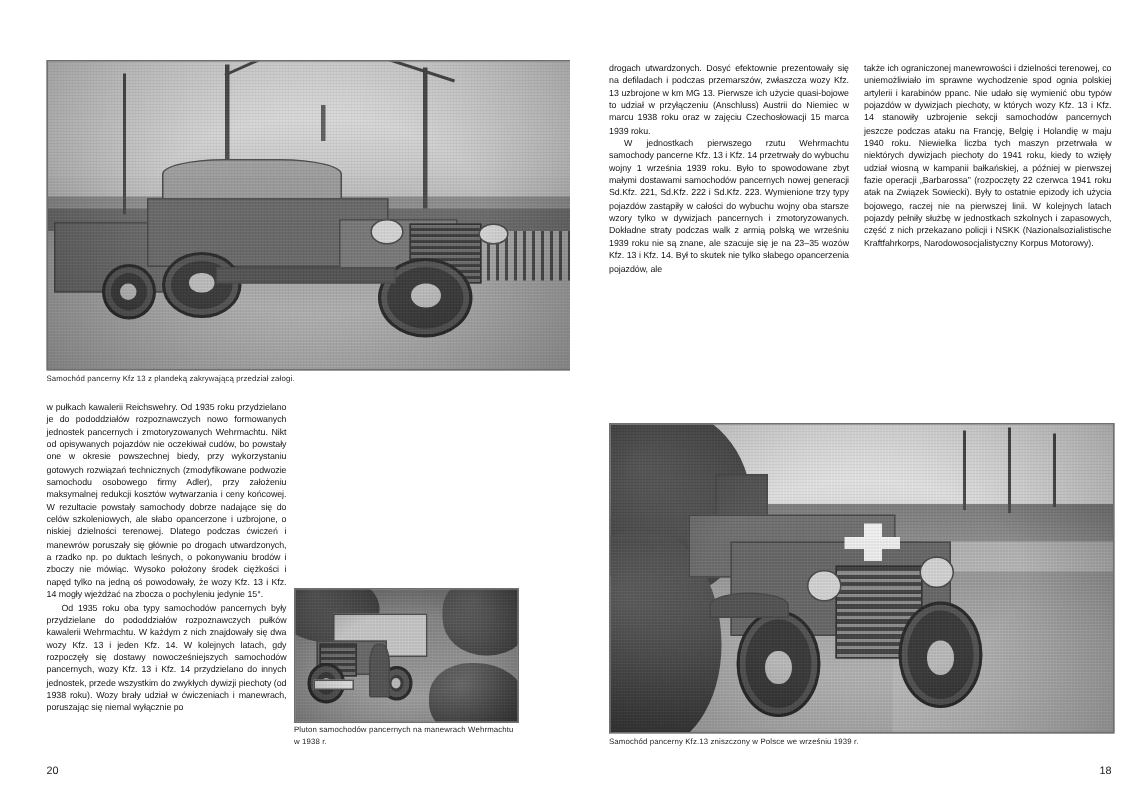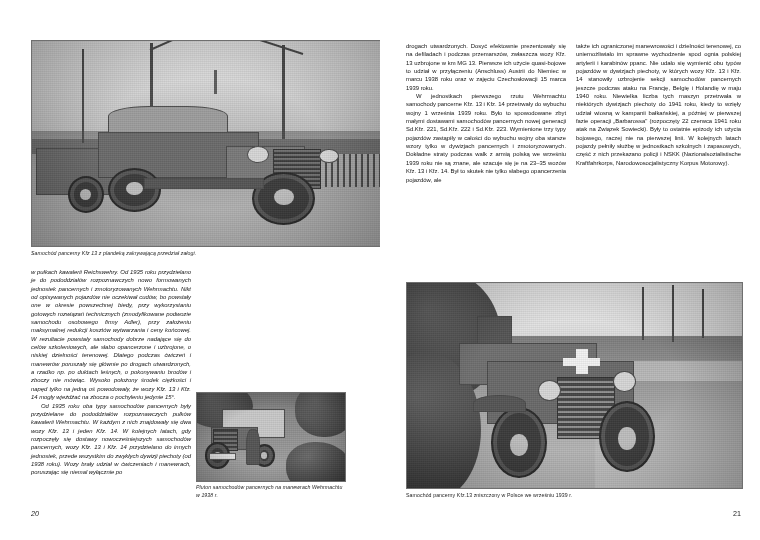--- a/index.html
+++ b/index.html
@@ -1,21 +1,21 @@
 <!DOCTYPE html>
 <html><head>
 <meta charset="utf-8">
 <style>
   html,body{margin:0;padding:0;background:#ffffff;}
   body{width:760px;height:540px;overflow:hidden;font-family:"Liberation Sans",sans-serif;color:#1b1b1b;}
   .spread{position:relative;width:760px;height:540px;background:#ffffff;}
 
   
   .page{position:absolute;top:0;height:540px;background:#ffffff;}
-  .page-left{left:0;width:380px;border-right:4px solid #84cc16;font-style:italic;}
+  .page-left{left:0;width:380px;border-right:4px solid #84cc16;}
   .page-right{left:380px;width:380px;}
 
   
   .photo{position:absolute;border:1px solid #6f6f6f;overflow:hidden;background:#9a9a9a;}
   .photo .sky{position:absolute;left:0;top:0;width:100%;height:46%;
     background:linear-gradient(#e9e9e9,#cfcfcf 60%,#bdbdbd);}
   .photo .ground{position:absolute;left:0;bottom:0;width:100%;height:56%;
     background:linear-gradient(#8d8d8d,#a5a5a5 35%,#bcbcbc);}
   .photo .grain{position:absolute;inset:0;opacity:.55;
     background:
@@ -180,16 +180,16 @@
           </div>
         <div class="hull dark" style="left:8%;top:44%;width:22%;height:10%;border-radius:50% 50% 0 0;"></div>
       </div>
 
       <div class="grain"></div>
       <div class="vig"></div>
     </div>
 
     <div class="caption" style="left:26px;top:492px;width:335px;">Samochód pancerny Kfz.13 zniszczony w Polsce we wrześniu 1939 r.</div>
 
-    <div class="folio" style="right:19px;top:509px;">21</div>
+    <div class="folio" style="right:19px;top:509px;">18</div>
   </div>
 
 </div>
 
 </body></html>

